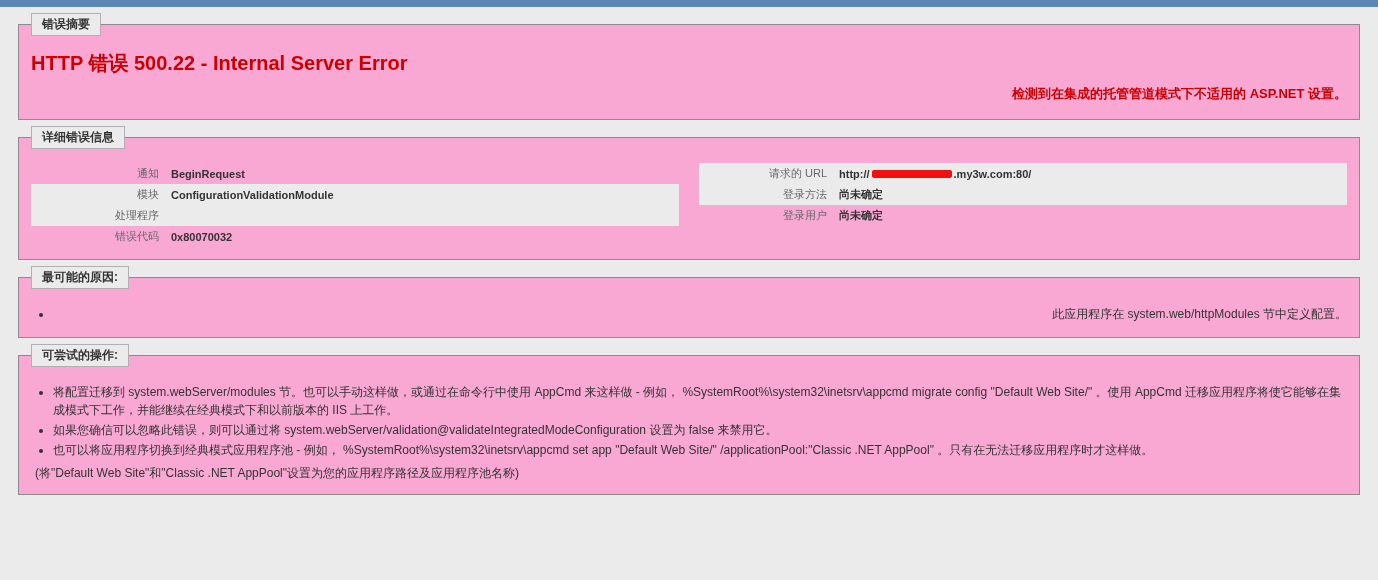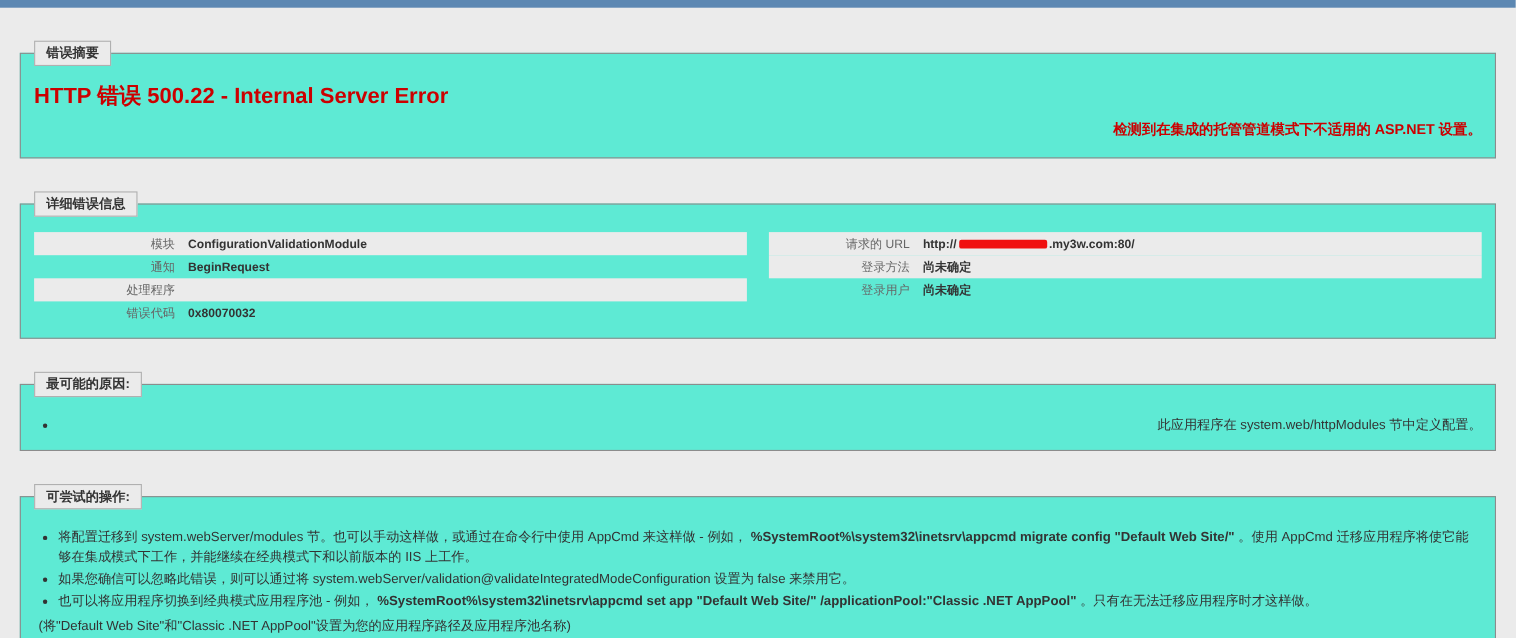--- a/index.html
+++ b/index.html
@@ -1,61 +1,61 @@
 <!DOCTYPE html>
 <html><head>
 <meta charset="utf-8">
 <style>
   html,body{margin:0;padding:0;background:#ebebeb;font-family:Verdana,Arial,"Microsoft YaHei",sans-serif;font-size:12px;color:#333;}
   .page{width:1378px;height:580px;background:#ebebeb;position:relative;box-sizing:border-box;}
   .topbar{height:7px;background:#5c87b2;}
   .content{padding:0 18px;}
-  fieldset{border:1px solid #8c8c8c;background:#5eead4;margin:30px 0 0 0;padding:10px 12px 12px 12px;position:relative;box-sizing:border-box;}
+  fieldset{border:1px solid #8c8c8c;background:#f9a8d4;margin:6px 0 0 0;padding:10px 12px 12px 12px;position:relative;box-sizing:border-box;}
   legend{background:#ebebeb;padding:2px 10px;font-weight:bold;font-size:12px;border:1px solid #b0b0b0;color:#333;}
   h2.err-title{font-family:Verdana,Arial,sans-serif;font-size:20px;font-weight:bold;color:#cc0000;margin:4px 0 8px 0;}
   .err-sub{color:#cc0000;font-size:13px;font-weight:bold;margin:0 0 4px 0;text-align:right;}
   
   .details{display:flex;gap:20px;padding-top:4px;}
   .detail-col{flex:1;}
   .row{display:flex;align-items:center;height:21px;font-size:11px;}
   .row.alt{background:#ebebeb;}
   .dlabel{width:128px;text-align:right;padding-right:8px;color:#666;}
   .dval{padding-left:4px;font-weight:bold;color:#333;flex:1;display:flex;align-items:center;gap:2px;}
   .redact{display:inline-block;background:#f01010;height:8px;border-radius:2px;}
   ul.causes{margin:6px 0 2px 0;padding-left:22px;}
   ul.causes li{margin:2px 0;line-height:1.5;text-align:right;}
   .try-list{margin:6px 0 4px 0;padding-left:22px;}
   .try-list li{margin:2px 0;line-height:1.5;}
   .try-note{margin:6px 0 0 0;padding-left:4px;}
-  b{font-weight:bold;}
+  b{font-weight:normal;}
 </style>
 </head>
 <body>
 
 <div class="page">
   <div class="topbar"></div>
   <div class="content">
 
     <fieldset>
       <legend>错误摘要</legend>
       <h2 class="err-title">HTTP 错误 500.22 - Internal Server Error</h2>
       <div class="err-sub">检测到在集成的托管管道模式下不适用的 ASP.NET 设置。</div>
     </fieldset>
 
     <fieldset>
       <legend>详细错误信息</legend>
       <div class="details">
         <div class="detail-col">
+          <div class="row">
+            <div class="dlabel">通知</div>
+            <div class="dval">BeginRequest</div>
+          </div>
           <div class="row alt">
             <div class="dlabel">模块</div>
             <div class="dval">ConfigurationValidationModule</div>
-          </div>
-          <div class="row">
-            <div class="dlabel">通知</div>
-            <div class="dval">BeginRequest</div>
           </div>
           <div class="row alt">
             <div class="dlabel">处理程序</div>
           </div>
           <div class="row">
             <div class="dlabel">错误代码</div>
             <div class="dval">0x80070032</div>
           </div>
         </div>
         <div class="detail-col">

